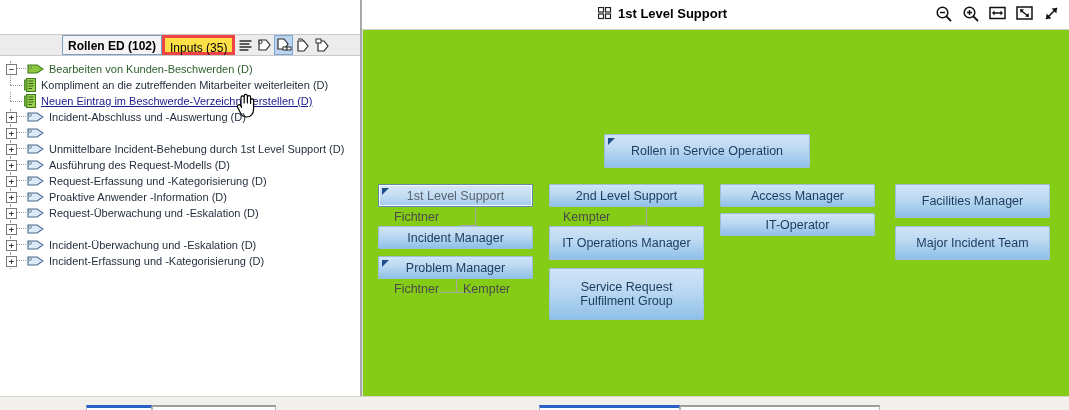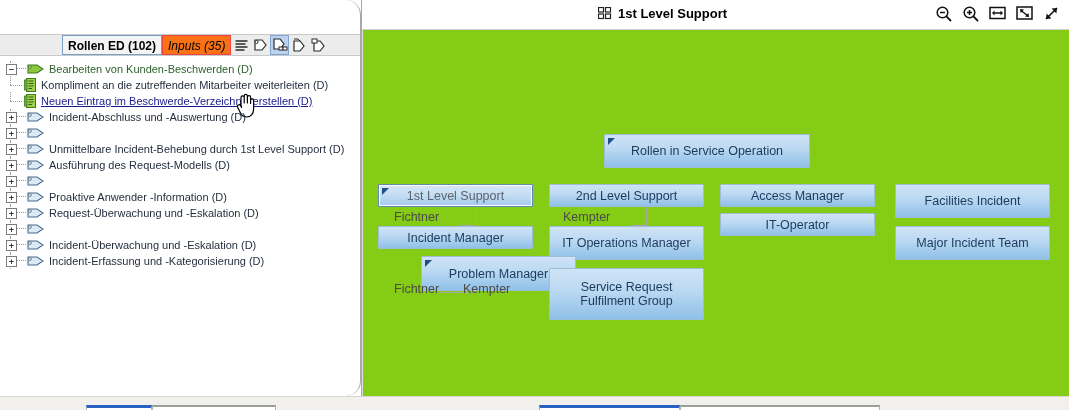--- a/index.html
+++ b/index.html
@@ -13,21 +13,20 @@
   }
   .app{position:relative;width:1069px;height:410px;}
 
   
   .left-panel{
     position:absolute;left:0;top:0;width:361px;height:396px;
     background:#ffffff;
     border-right:1px solid #a8a8a8;
     box-sizing:border-box;
     overflow:hidden;
-    border-radius:15px;
   }
   .left-toolbar{
     position:absolute;left:0;top:34px;width:360px;height:22px;
     background:#ececec;
     border-top:1px solid #c9c9c9;
     border-bottom:1px solid #c9c9c9;
     box-sizing:border-box;
     display:flex;align-items:center;
   }
   .tb-spacer{width:62px;height:100%;}
@@ -37,24 +36,23 @@
     font-size:12px;
     font-weight:bold;
     color:#000;
     background:#f4f4f4;
     border:1px solid #7a9fc4;
     box-sizing:border-box;
     white-space:nowrap;
     cursor:default;
   }
   .tab-btn.inactive{
-    border:1px solid #ef4444;
-    background:#f97316;
+    border:3px solid #ef4444;
+    background:#fde047;
     font-weight:normal;
-    font-style:italic;
   }
   .tb-icons{display:flex;align-items:center;height:20px;margin-left:1px;}
   .tb-icon{
     width:19px;height:20px;
     display:flex;align-items:center;justify-content:center;
     box-sizing:border-box;
   }
   .tb-icon.sel{background:#bcd3ef;border:1px solid #7fa6cd;}
 
   
@@ -350,20 +348,21 @@
         <div class="node">
           <div class="guide"></div>
           <div class="pm">+</div>
           <div class="dots"></div>
           <span class="ico">
             <svg width="18" height="12" viewBox="0 0 18 12">
               <path d="M1 2 L10 2 L16 6 L10 10 L1 10 Z" fill="#dce9f6" stroke="#4a6a8c" stroke-width="1.1"></path>
               <circle cx="3" cy="4" r="1.4" fill="#ffffff" stroke="#4a6a8c" stroke-width="0.8"></circle>
             </svg>
           </span>
+          <span class="lbl ">Request-Erfassung und -Kategorisierung (D)</span>
         </div>
         <div class="node">
           <div class="guide"></div>
           <div class="pm">+</div>
           <div class="dots"></div>
           <span class="ico">
             <svg width="18" height="12" viewBox="0 0 18 12">
               <path d="M1 2 L10 2 L16 6 L10 10 L1 10 Z" fill="#dce9f6" stroke="#4a6a8c" stroke-width="1.1"></path>
               <circle cx="3" cy="4" r="1.4" fill="#ffffff" stroke="#4a6a8c" stroke-width="0.8"></circle>
             </svg>
@@ -498,35 +497,35 @@
           <span class="corner-flag"></span>
           <span>1st Level Support</span>
         </div>
         <div class="box" style="left: 186px; top: 154px; width: 155px; height: 23px;">
           <span>2nd Level Support</span>
         </div>
         <div class="box" style="left: 357px; top: 154px; width: 155px; height: 23px;">
           <span>Access Manager</span>
         </div>
         <div class="box" style="left: 532px; top: 154px; width: 155px; height: 34px;">
-          <span>Facilities Incident</span>
+          <span>Facilities Manager</span>
         </div>
         <div class="box" style="left: 357px; top: 183px; width: 155px; height: 23px;">
           <span>IT-Operator</span>
         </div>
         <div class="box" style="left: 15px; top: 196px; width: 155px; height: 23px; text-align: center;">
           <span>Incident Manager</span>
         </div>
         <div class="box" style="left: 186px; top: 196px; width: 155px; height: 34px;">
           <span>IT Operations Manager</span>
         </div>
         <div class="box" style="left: 532px; top: 196px; width: 155px; height: 34px;">
           <span>Major Incident Team</span>
         </div>
-        <div class="box" style="left: 15px; top: 226px; width: 155px; height: 35px; margin-left: 43px;">
+        <div class="box" style="left: 15px; top: 226px; width: 155px; height: 23px;">
           <span class="corner-flag"></span>
           <span>Problem Manager</span>
         </div>
         <div class="box" style="left: 186px; top: 238px; width: 155px; height: 52px;">
           <span>Service Request Fulfilment Group</span>
         </div>
         <div class="person" style="left: 31px; top: 180px;">Fichtner</div>
         <div class="person" style="left: 200px; top: 180px;">Kempter</div>
         <div class="person" style="left: 31px; top: 252px;">Fichtner</div>
         <div class="person" style="left: 100px; top: 252px;">Kempter</div>

